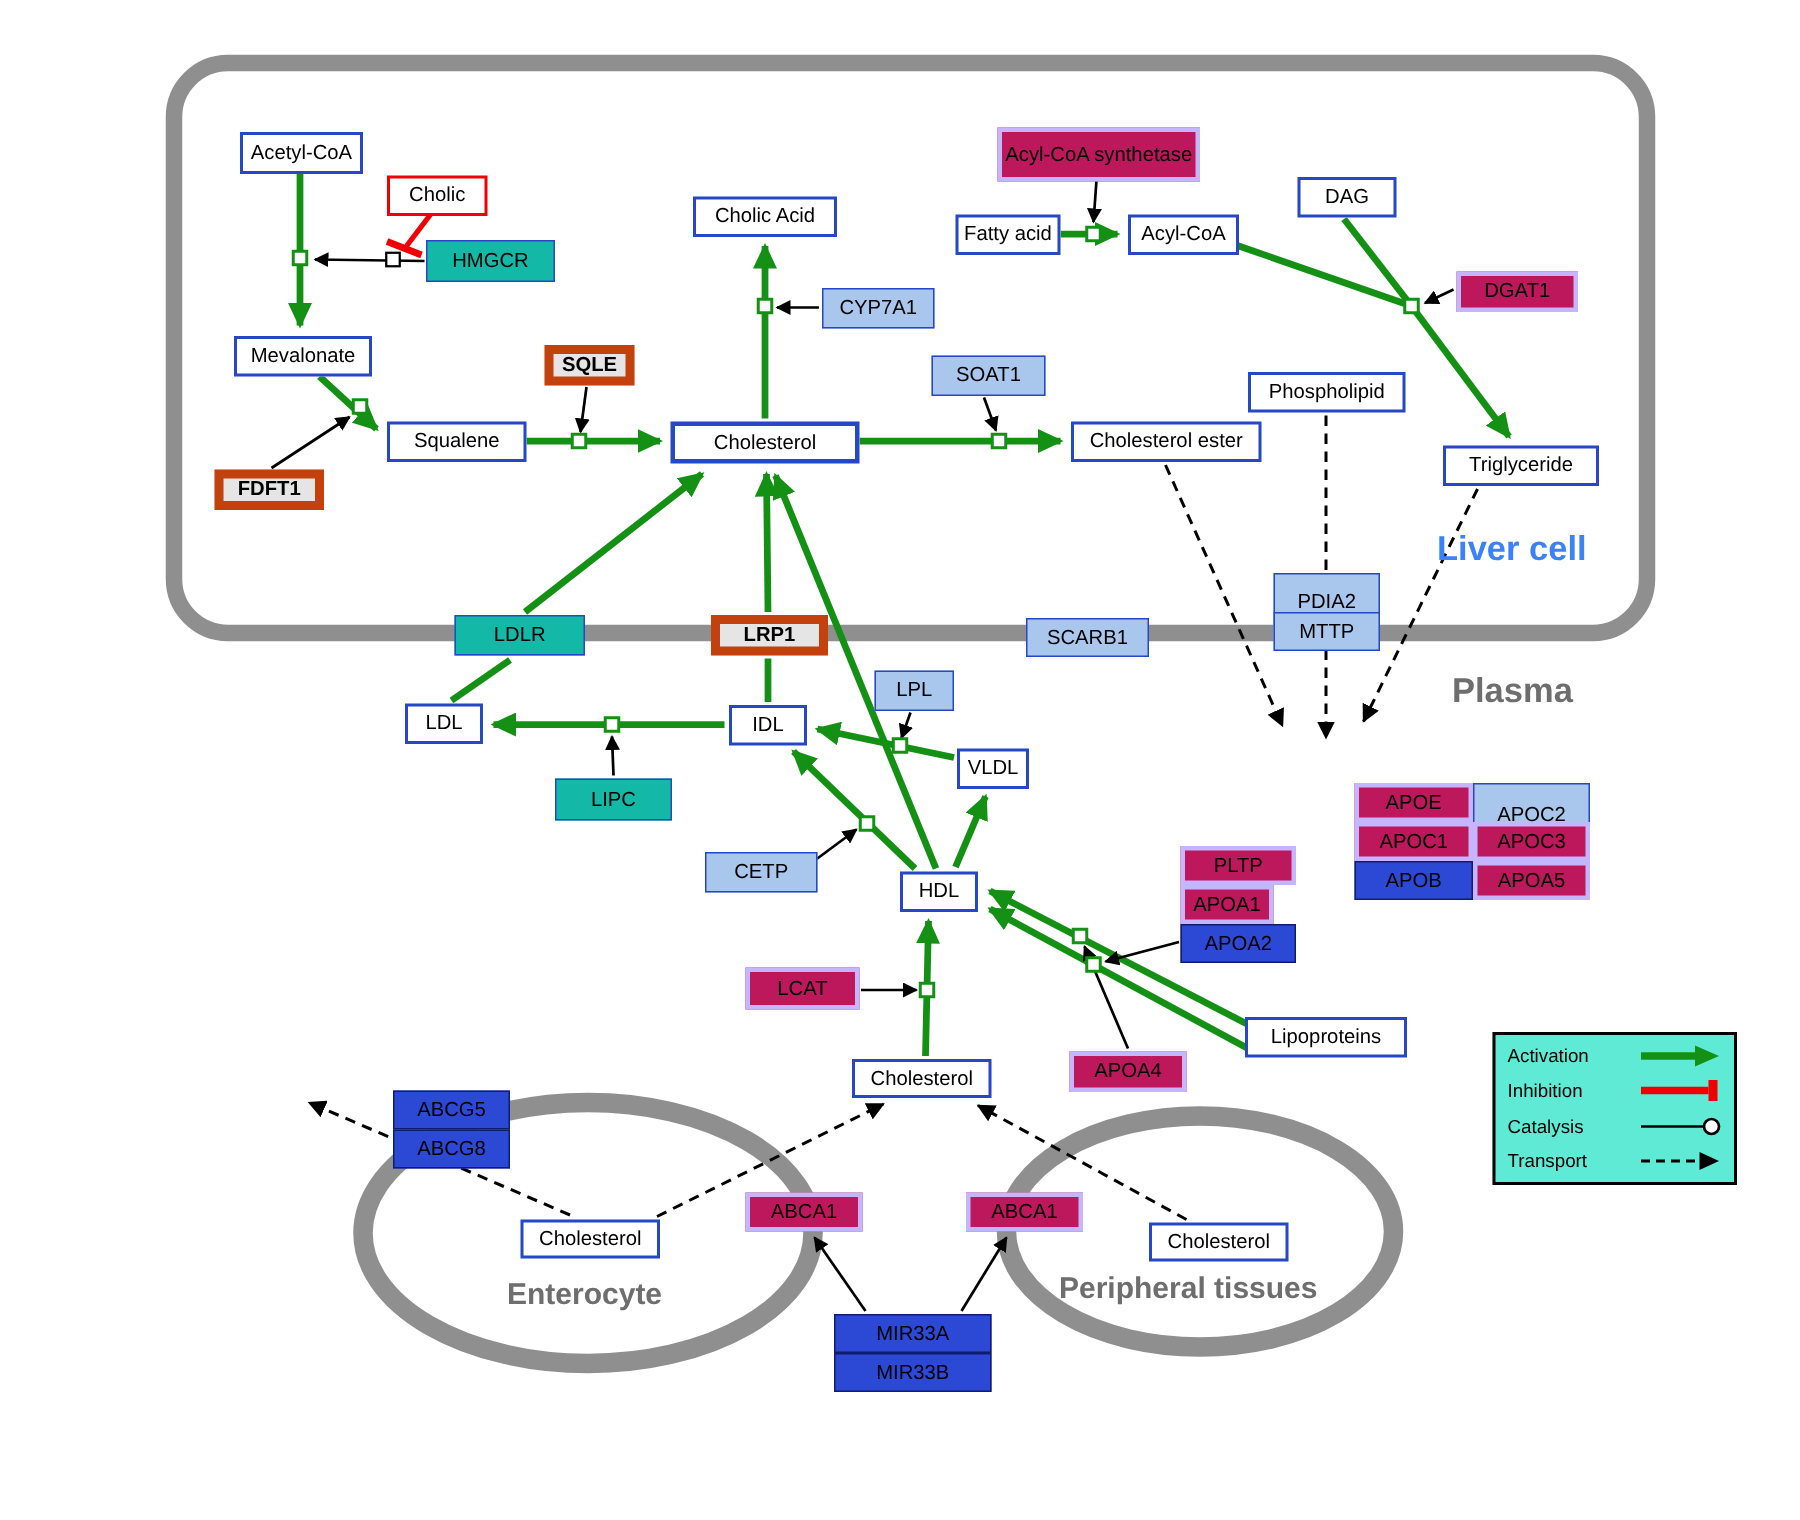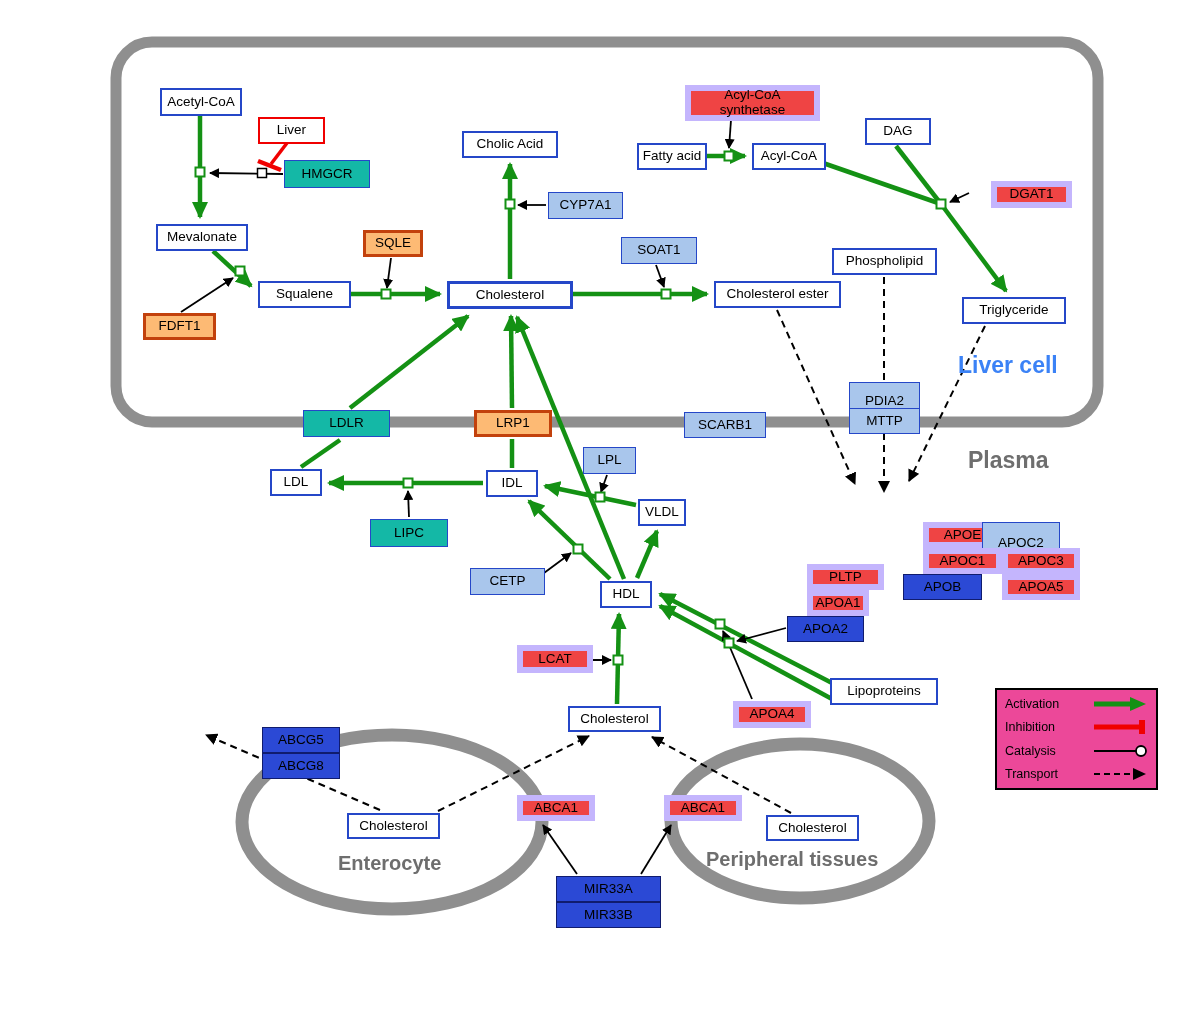--- a/index.html
+++ b/index.html
@@ -5,27 +5,27 @@
   * { margin:0; padding:0; box-sizing:border-box; }
   html,body { width:1200px; height:1013px; }
   body { position:relative; background:#ffffff; font-family:"Liberation Sans", sans-serif; overflow:hidden; }
   svg.edges { position:absolute; left:0; top:0; }
   .box { position:absolute; display:flex; align-items:center; justify-content:center;
          text-align:center; font-size:13.5px; color:#000; line-height:1.08; }
   .met    { background:#fff; border:2px solid #2547c8; }
   .met-b  { background:#fff; border:3px solid #2547c8; }
   .statin { background:#fff; border:2.5px solid #f00000; }
   .yellow { background:#14b8a6; border:1.5px solid #2547c8; }
-  .pale   { background:#fdba74; border:3px solid #c2410c; }
+  .pale   { background:#e5e5e5; border:6px solid #c2410c;font-weight:bold; }
   .lblue  { background:#a9c6ec; border:1px solid #2547c8; }
-  .blue   { background:#ef4444; border:6px solid #c4b5fd;margin-left:20px; }
+  .blue   { background:#be185d; border:3px solid #c4b5fd; }
   .dblue  { background:#2b49d5; border:1px solid #101c6e; }
   .comp-label { position:absolute; font-weight:bold; color:#6e6e6e; }
   .legend { position:absolute; left:995px; top:688px; width:163px; height:102px;
-            background:#ec4899; border:2px solid #000; padding:6px 8px;
+            background:#5eead4; border:2px solid #000; padding:6px 8px;
             display:flex; flex-direction:column; justify-content:space-between; }
   .lrow { display:flex; align-items:center; justify-content:space-between; font-size:12.5px; }
 </style>
 </head>
 <body>
 
 <svg class="edges" width="1200" height="1013">
   <defs>
     <marker id="mg" markerUnits="userSpaceOnUse" markerWidth="18" markerHeight="16" refX="15" refY="8" orient="auto">
         <path d="M0,0 L17,8 L0,16 Z" fill="#149114"></path>
@@ -112,21 +112,21 @@
     <rect x="595.5" y="492.5" width="9" height="9"></rect>
     <rect x="573.5" y="544.5" width="9" height="9"></rect>
     <rect x="613.5" y="655.5" width="9" height="9"></rect>
     <rect x="715.5" y="619.5" width="9" height="9"></rect>
     <rect x="724.5" y="638.5" width="9" height="9"></rect>
     <rect x="257.5" y="168.5" width="9" height="9" stroke="#000" stroke-width="1.5"></rect>
   </g>
 </svg>
 
 <div class="box met" style="left:160px;top:88px;width:82px;height:28px">Acetyl-CoA</div>
-<div class="box statin" style="left:258px;top:117px;width:67px;height:27px">Liver</div>
+<div class="box statin" style="left:258px;top:117px;width:67px;height:27px">Cholic</div>
 <div class="box yellow" style="left:284px;top:160px;width:86px;height:28px">HMGCR</div>
 <div class="box met" style="left:156px;top:224px;width:92px;height:27px">Mevalonate</div>
 <div class="box pale" style="left:143px;top:313px;width:73px;height:27px">FDFT1</div>
 <div class="box met" style="left:258px;top:281px;width:93px;height:27px">Squalene</div>
 <div class="box pale" style="left:363px;top:230px;width:60px;height:27px">SQLE</div>
 <div class="box met-b" style="left:447px;top:281px;width:126px;height:28px">Cholesterol</div>
 <div class="box met" style="left:462px;top:131px;width:96px;height:27px">Cholic Acid</div>
 <div class="box lblue" style="left:548px;top:192px;width:75px;height:27px">CYP7A1</div>
 <div class="box lblue" style="left:621px;top:237px;width:76px;height:27px">SOAT1</div>
 <div class="box met" style="left:714px;top:281px;width:127px;height:27px">Cholesterol ester</div>

